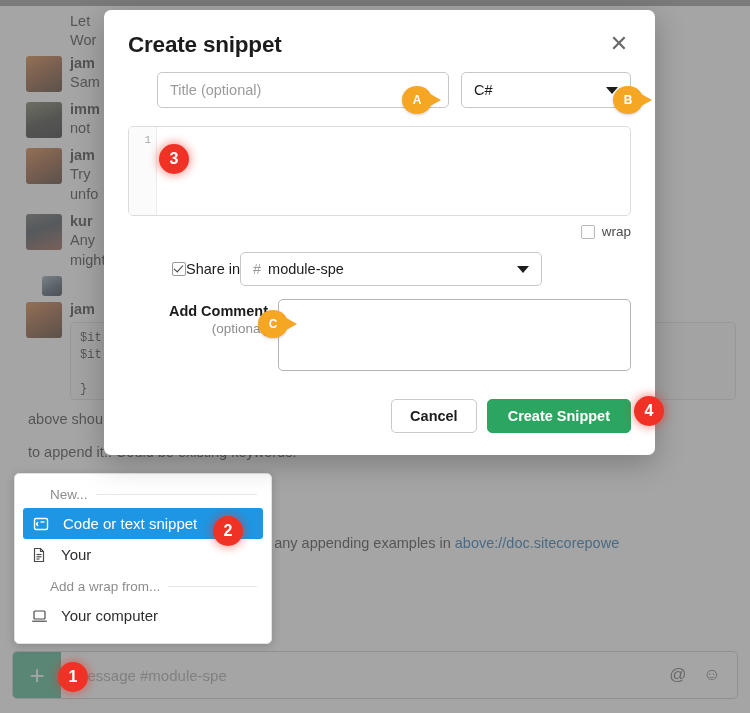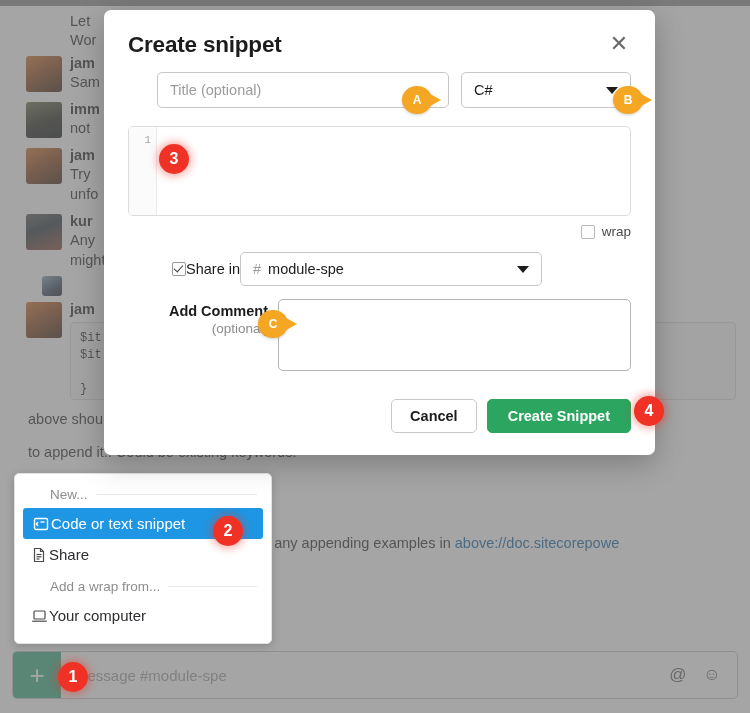--- a/index.html
+++ b/index.html
@@ -41,21 +41,21 @@
 
   
   #dim{position:absolute;inset:0;background:rgba(110,110,110,0.62);}
 
   
   #popover{position:absolute;left:14px;top:473px;width:256px;background:#fff;border:1px solid #e2e2e2;
            border-radius:5px;box-shadow:0 2px 10px rgba(0,0,0,0.18);padding:10px 0 12px 0;z-index:30;}
   .pop-sec{display:flex;align-items:center;gap:8px;padding:3px 14px 6px 14px;}
   .pop-sec-label{font-size:13.5px;color:#8d8d8d;white-space:nowrap;margin-left:21px;}
   .pop-rule{flex:1;height:1px;background:#e8e8e8;}
-  .pop-item{display:flex;align-items:flex-end;gap:0;padding:7px 14px;font-size:15px;color:#2c2d30;position:relative;}
+  .pop-item{display:flex;align-items:flex-end;gap:12px;padding:7px 14px;font-size:15px;color:#2c2d30;position:relative;}
   .pop-item.sel{background:#1e96e3;color:#fff;margin:0 8px;border-radius:3px;padding-left:8px;padding-right:6px;}
   .pop-ico{width:20px;display:flex;align-items:center;justify-content:center;}
 
   
   #modal{position:absolute;left:104px;top:10px;width:551px;background:#fff;border-radius:7px;
          box-shadow:0 8px 30px rgba(0,0,0,0.25);z-index:40;}
   .modal-head{display:flex;align-items:flex-start;justify-content:space-between;padding:22px 24px 4px 24px;}
   .modal-title{font-size:22.5px;font-weight:bold;color:#1d1c1d;letter-spacing:-0.2px;}
   .close-x{font-size:22px;color:#696969;line-height:1;width:24px;height:24px;display:flex;align-items:center;justify-content:center;}
   .modal-body{padding:10px 24px 0 24px;}
@@ -207,21 +207,21 @@
   <div class="pop-item">
     <span class="pop-ico">
       <svg width="16" height="16" viewBox="0 0 16 16" fill="none" stroke="#4a4a4a" stroke-width="1.2">
         <path d="M3.5 1.5 h6 l3 3 v10 h-9 z"></path>
           <path d="M9.5 1.5 v3 h3"></path>
         <path d="M5.5 7.5 h5"></path>
           <path d="M5.5 9.8 h5"></path>
           <path d="M5.5 12 h3"></path>
       </svg>
     </span>
-    <span>Share</span>
+    <span>Your</span>
   </div>
 
   <div class="pop-sec" style="margin-top:6px;">
     <span class="pop-sec-label">Add a wrap from...</span>
     <span class="pop-rule"></span>
   </div>
 
   <div class="pop-item">
     <span class="pop-ico">
       <svg width="17" height="16" viewBox="0 0 17 16" fill="none" stroke="#4a4a4a" stroke-width="1.2">

